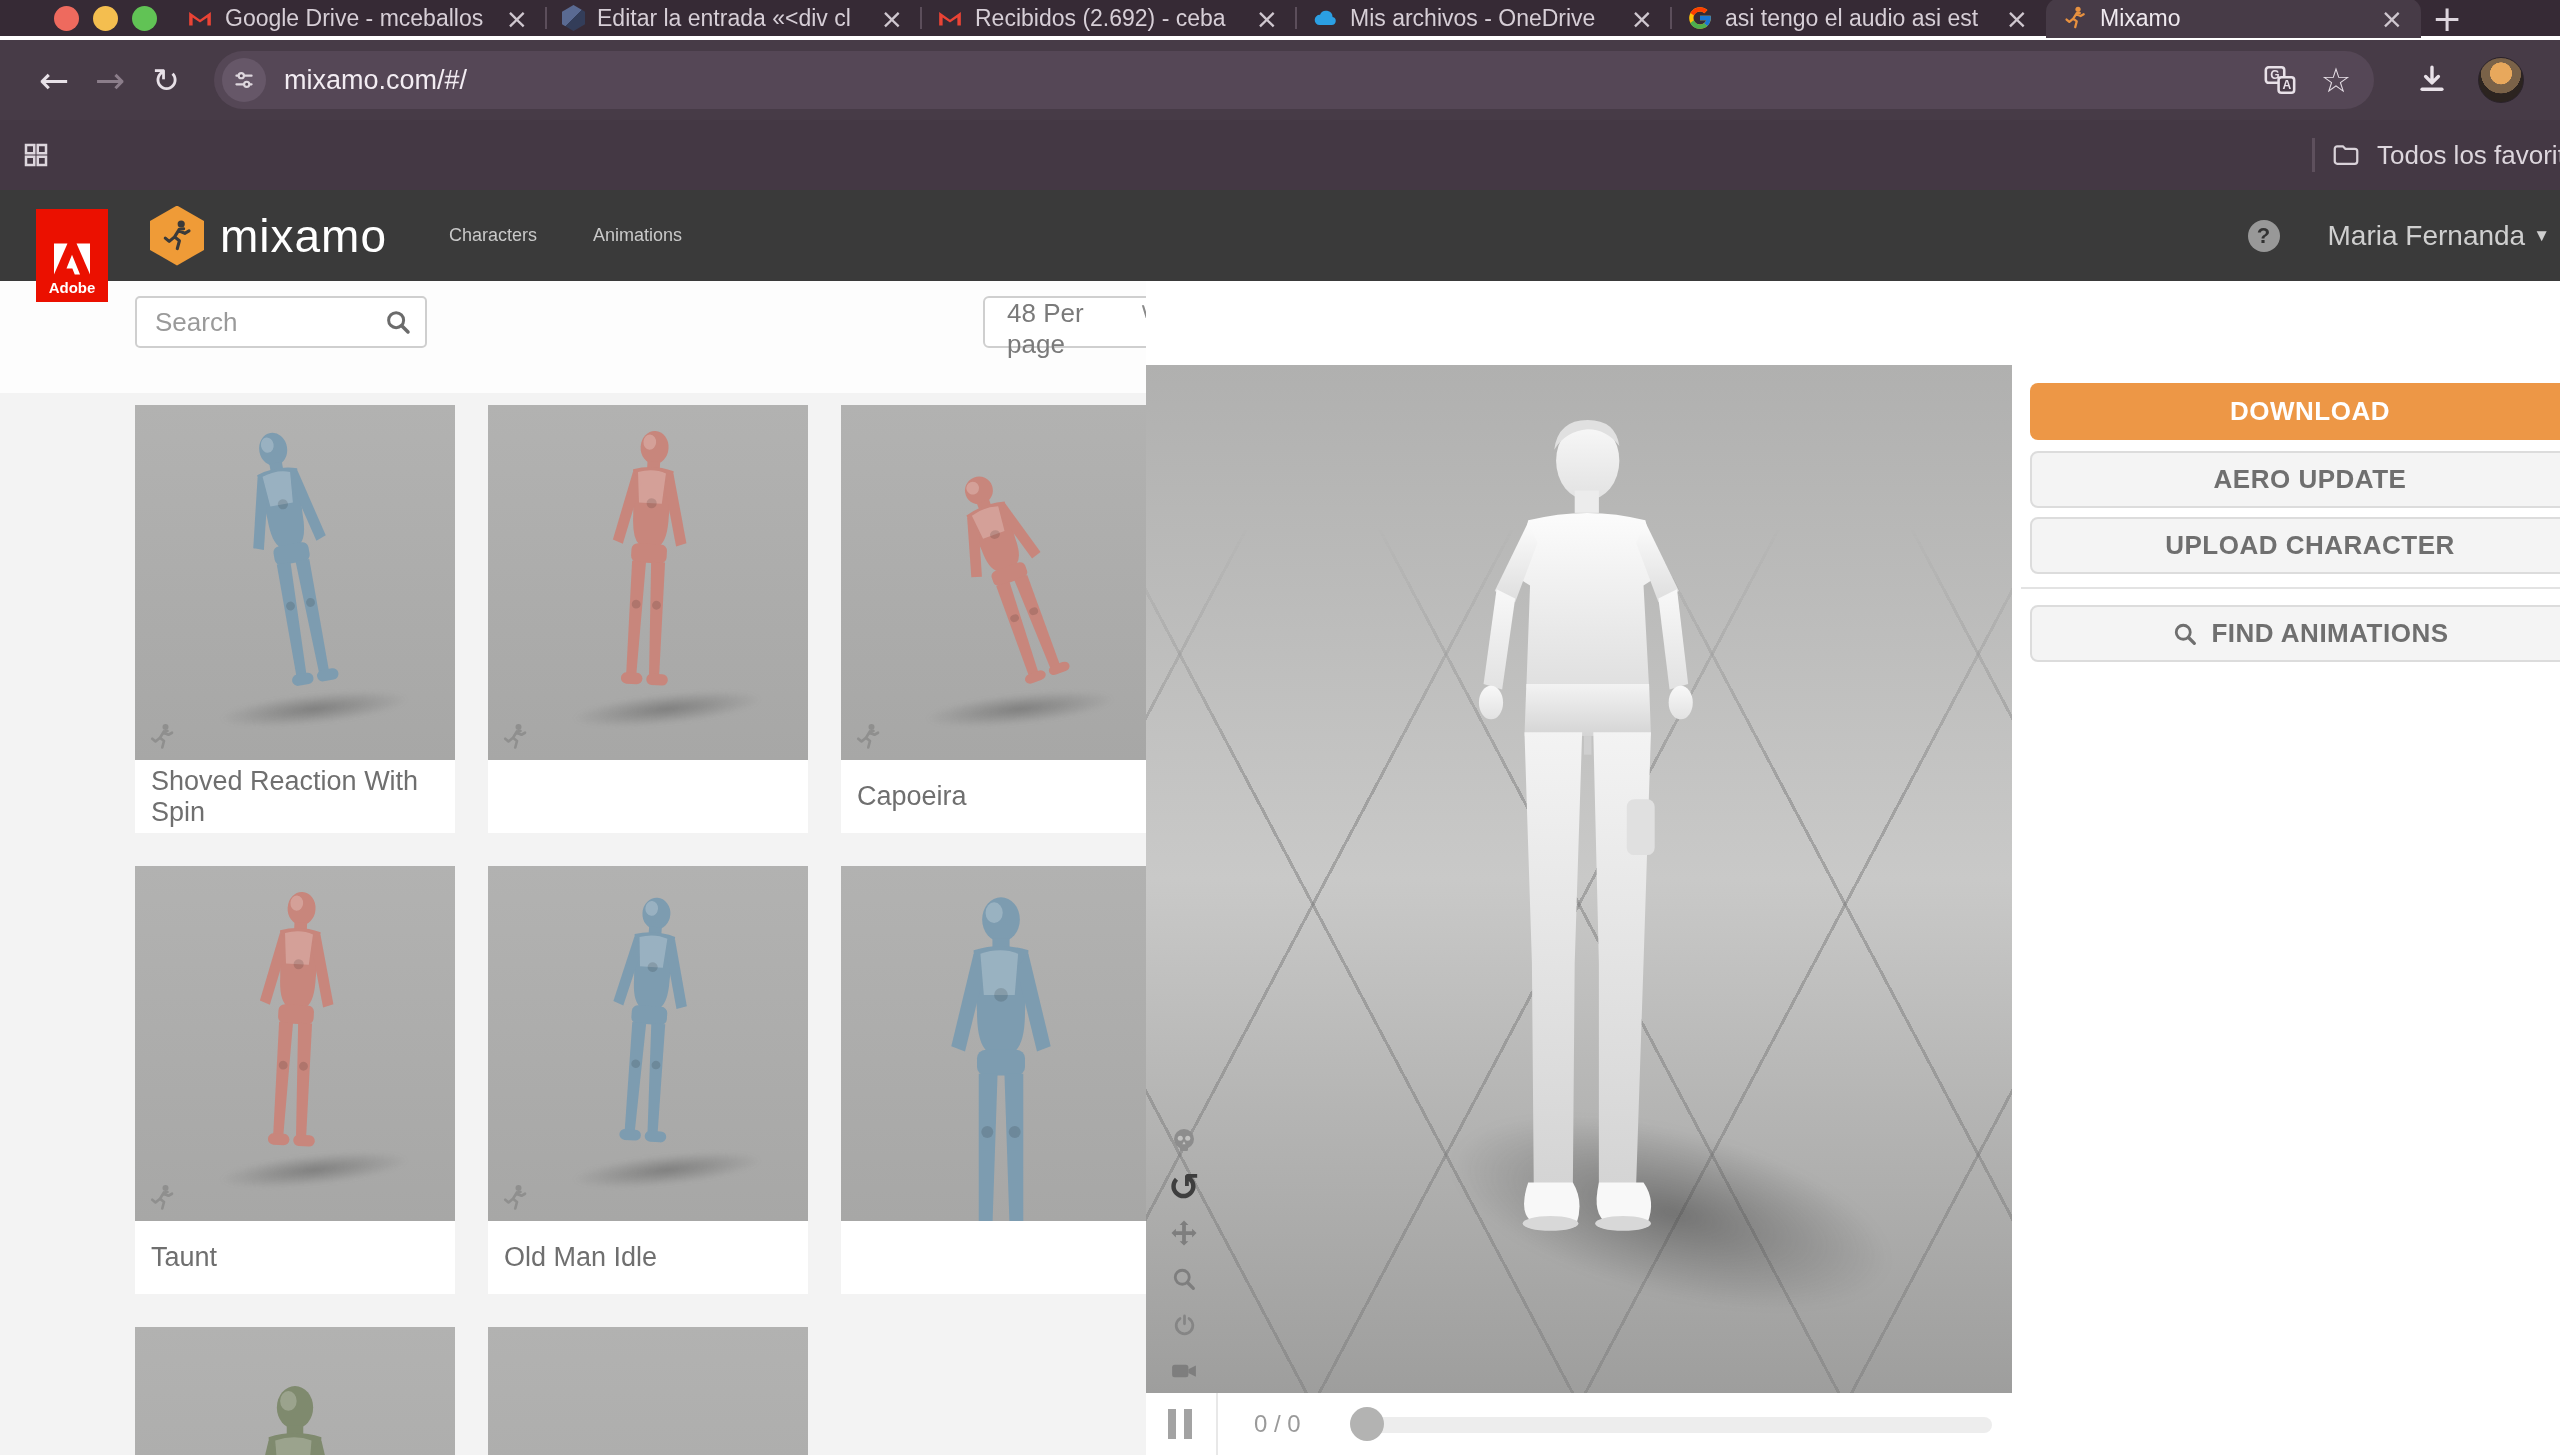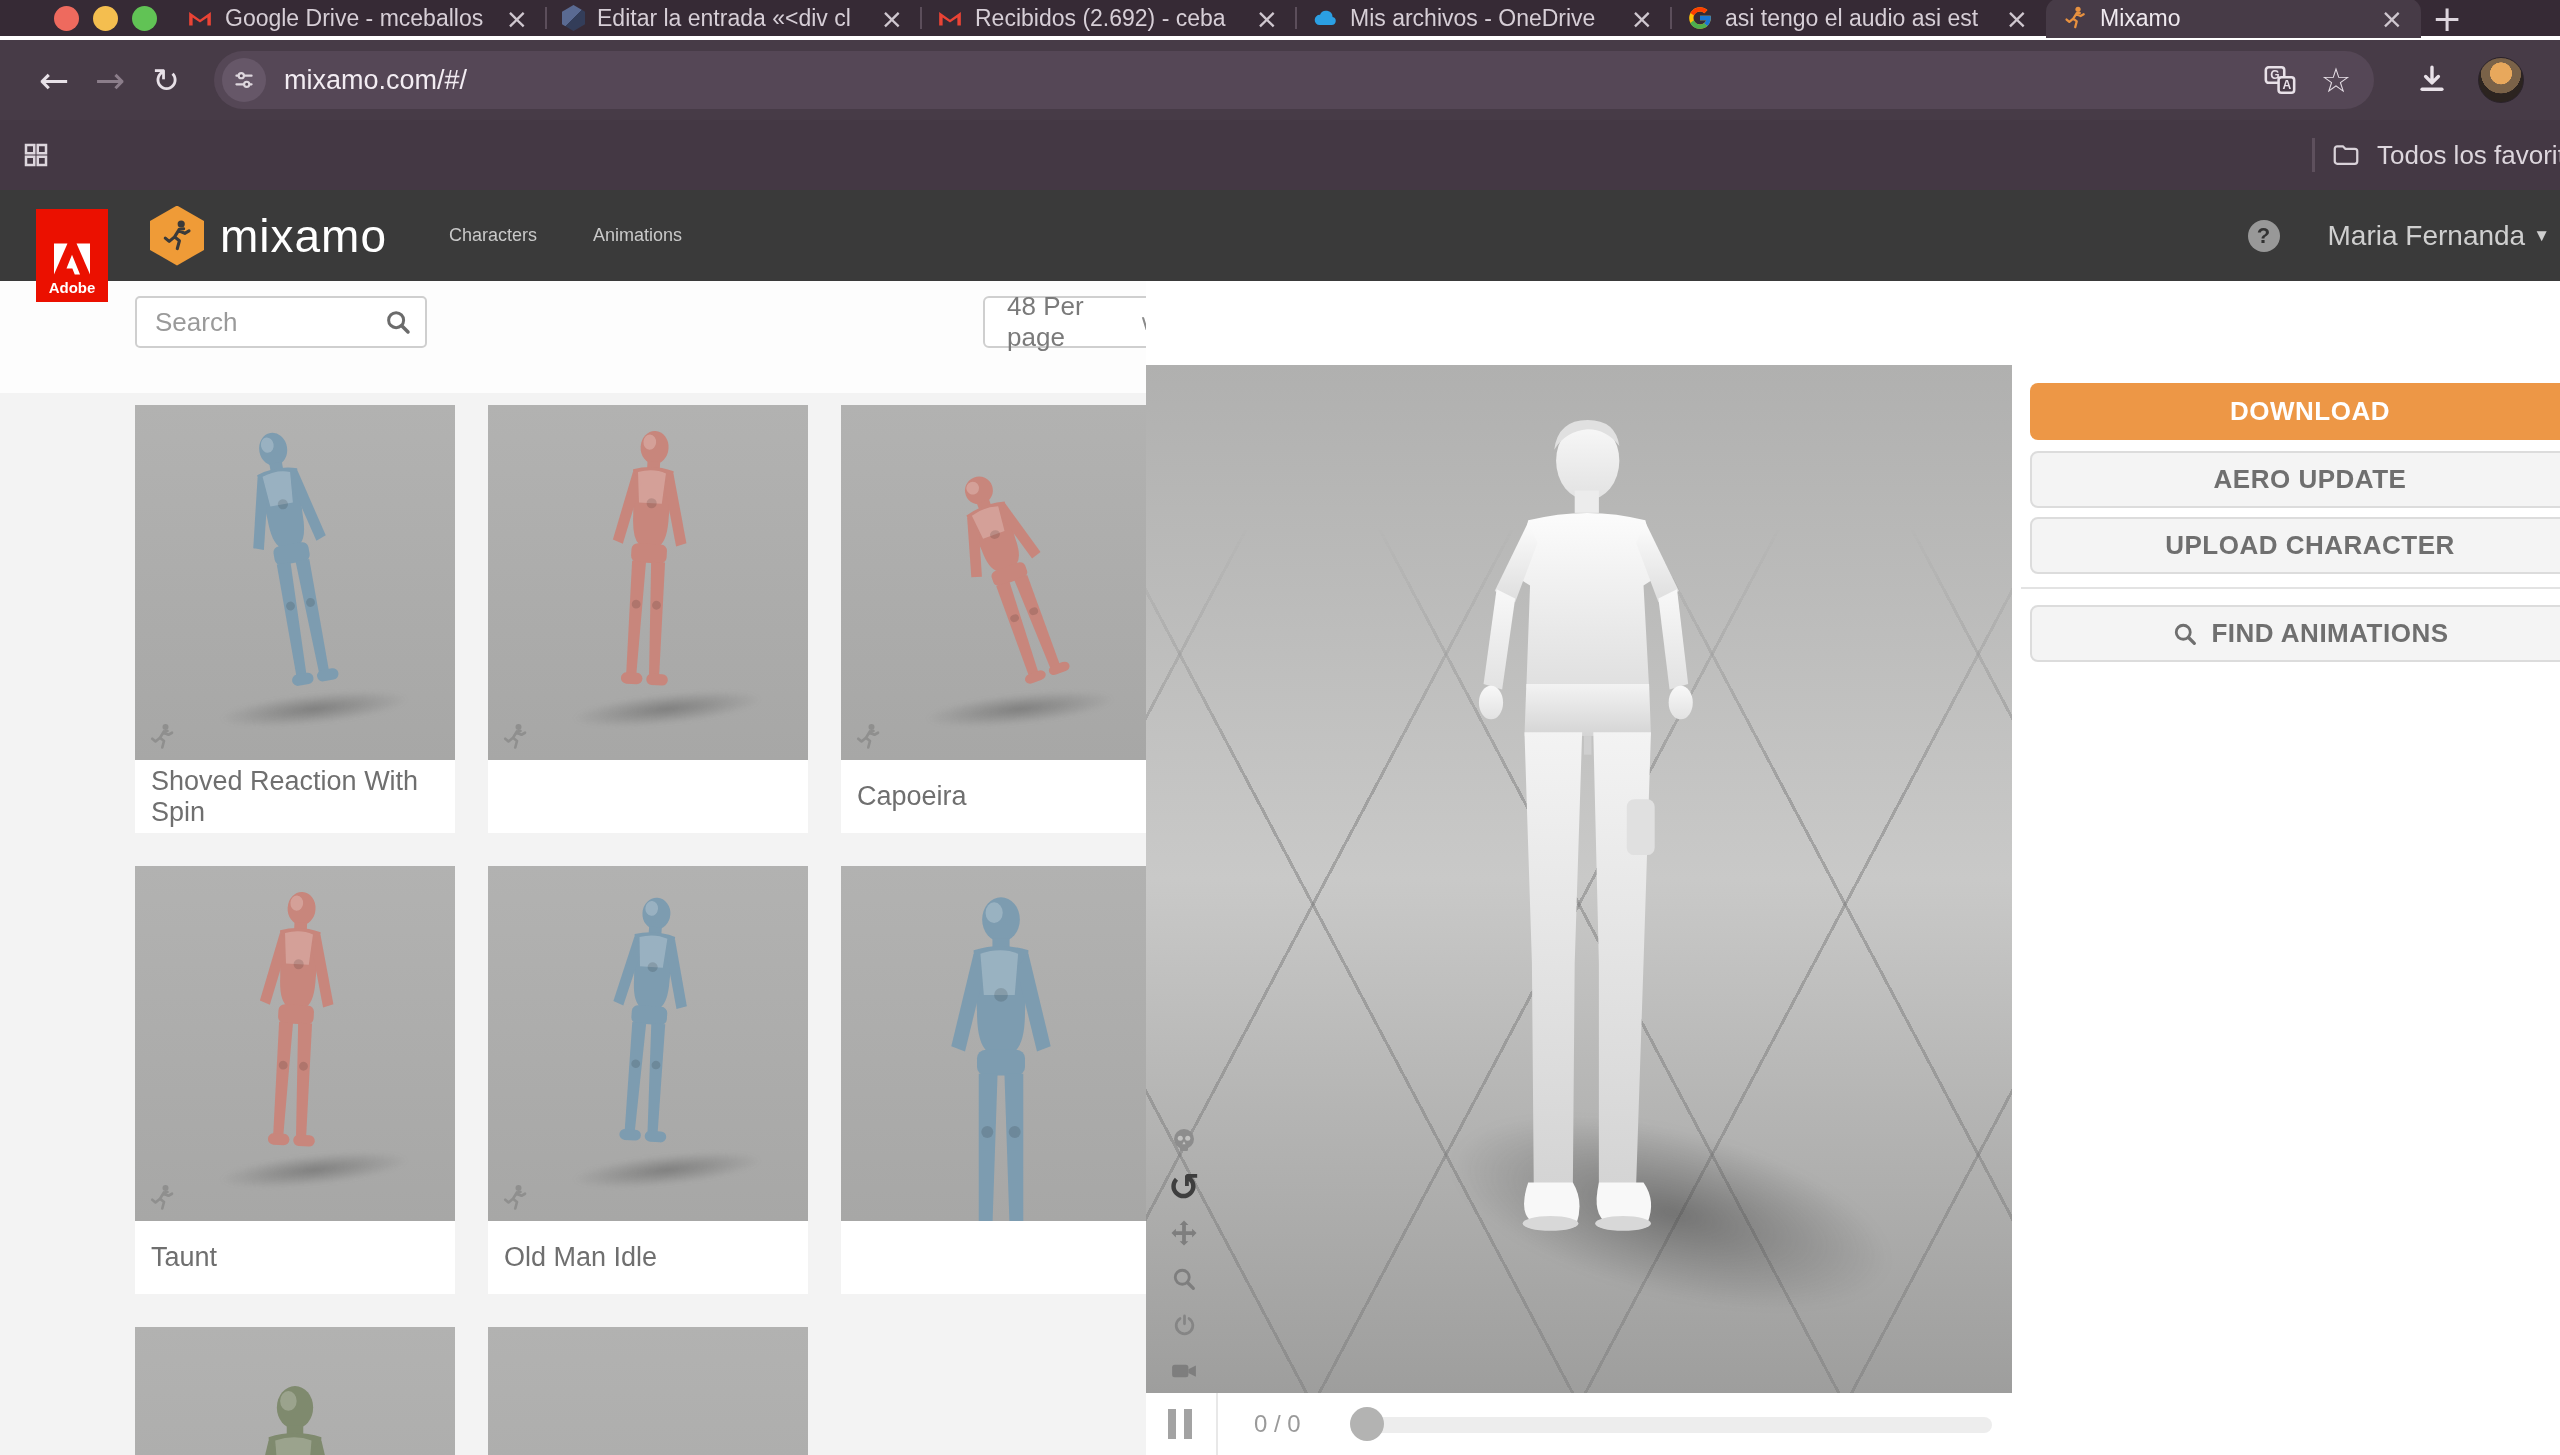--- a/index.html
+++ b/index.html
@@ -106,21 +106,21 @@
     display:flex;align-items:center;padding:0 12px 0 16px;
   }
   .searchbox input{
     border:none;outline:none;flex:1;font-size:26px;color:#555;min-width:0;
     font-family:"Liberation Sans",sans-serif;background:transparent;
   }
   .searchbox input::placeholder{color:#9a9a9a;}
   .perpage{
     position:absolute;left:983px;top:15px;width:188px;height:52px;background:#fff;
     border:2px solid #cfcfcf;border-radius:6px;box-sizing:border-box;
-    display:flex;align-items:center;justify-content:space-between;padding:0 14px 0 22px;
+    display:flex;align-items:flex-start;justify-content:space-between;padding:0 14px 0 22px;
     font-size:26px;color:#7a7a7a;
   }
   .pp-chevron{font-size:22px;color:#8a8a8a;}
   .gearbtn{
     position:absolute;left:1182px;top:15px;width:84px;height:52px;background:#efefef;
     border:2px solid #d6d6d6;border-radius:6px;box-sizing:border-box;
     display:flex;align-items:center;justify-content:center;gap:6px;color:#5f5f5f;
   }
   .gear-glyph{font-size:30px;line-height:1;}
   .gear-caret{font-size:18px;color:#5f5f5f;}

